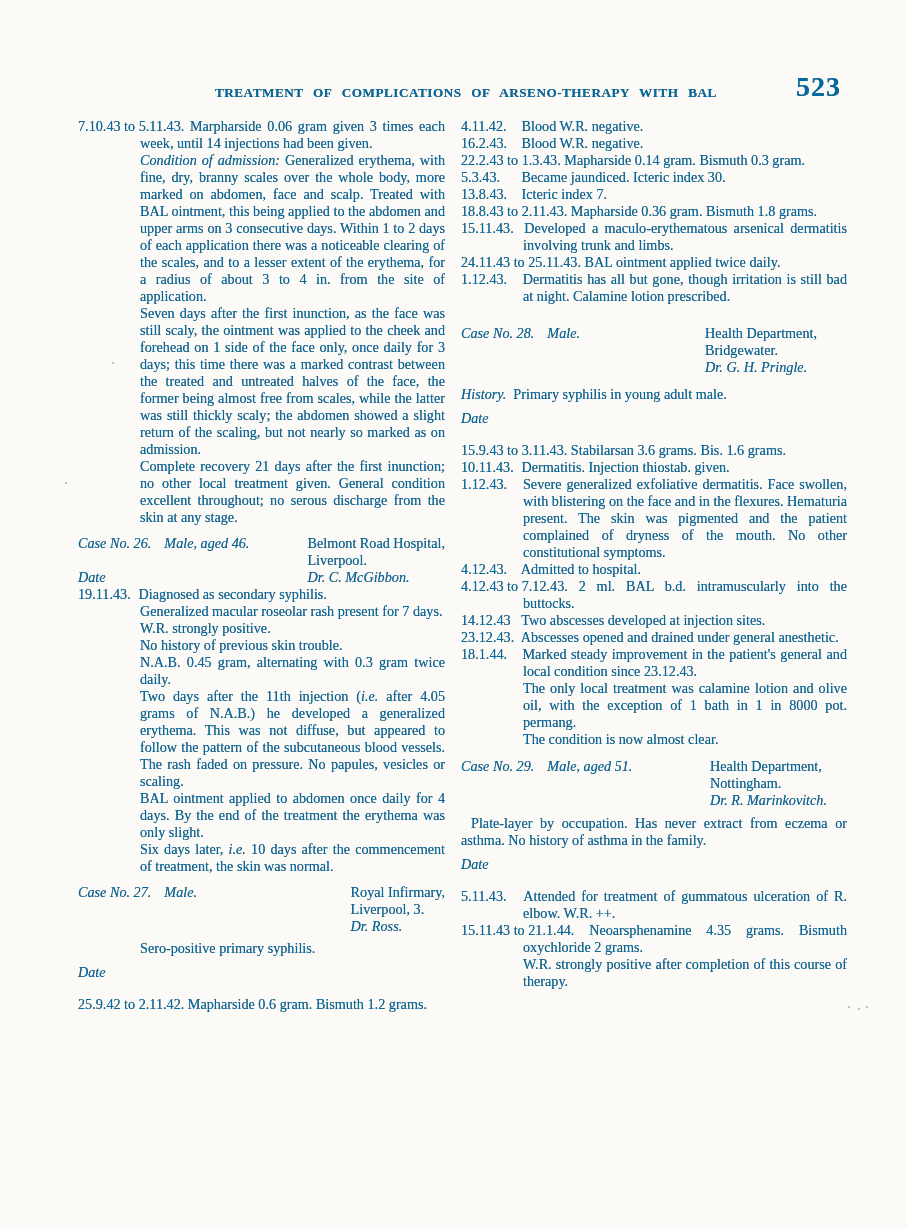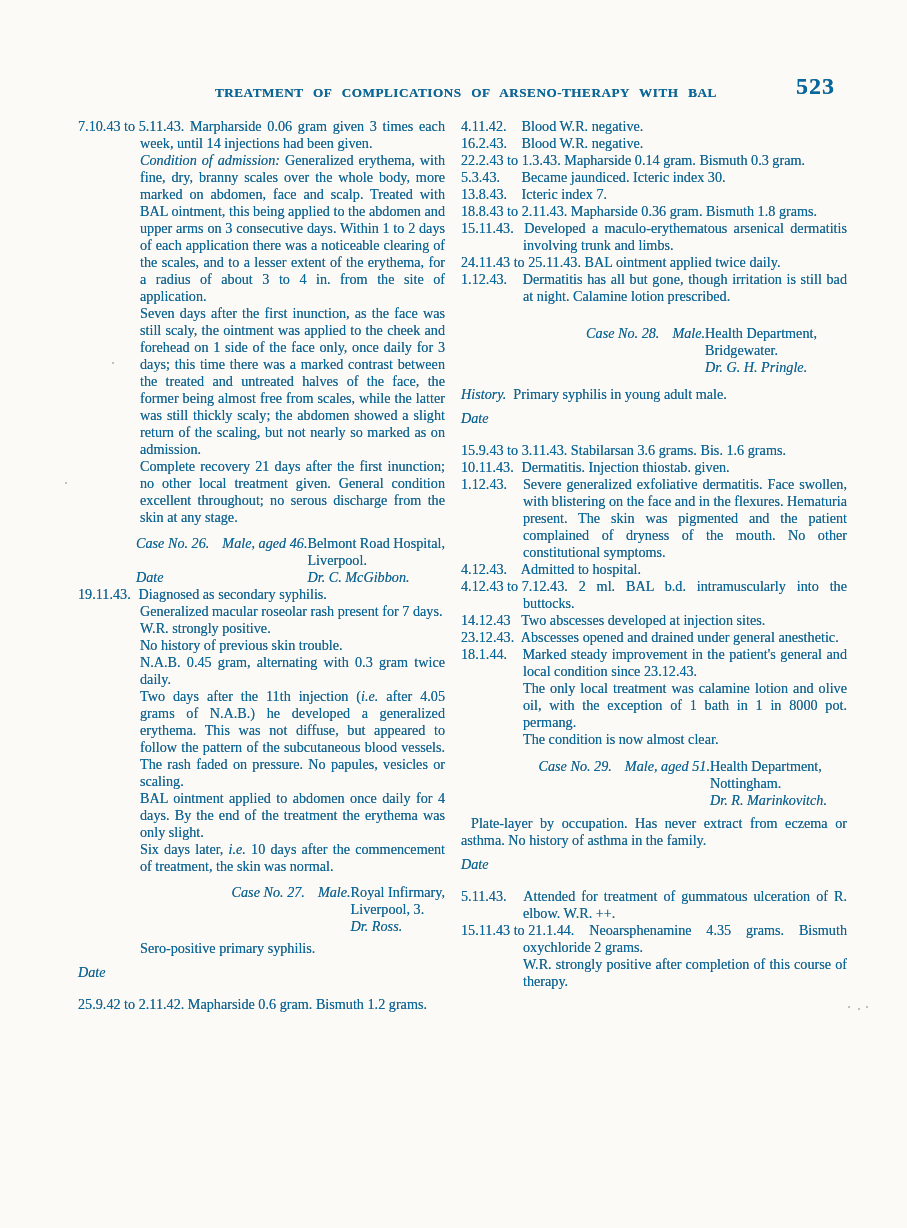--- a/index.html
+++ b/index.html
@@ -4,29 +4,29 @@
 <style>
   html,body{margin:0;padding:0;background:#ffffff;}
   .page{
     position:relative;width:907px;height:1228px;overflow:hidden;
     background:#fbfaf7;color:#0369a1;
     font-family:"Liberation Serif","DejaVu Serif",serif;
     font-size:14.2px;line-height:17px;
     text-shadow:0 0 .3px rgba(20,16,10,.55);
   }
   .hdr-title{position:absolute;top:84px;left:215px;font-size:13.2px;font-weight:700;letter-spacing:.5px;word-spacing:6px;white-space:nowrap;}
-  .hdr-page{position:absolute;top:78px;left:796px;font-size:24px;font-weight:700;letter-spacing:1px;}
+  .hdr-page{position:absolute;top:78px;left:796px;font-size:28px;font-weight:700;letter-spacing:1px;}
   .col{position:absolute;top:118px;text-align:justify;hyphens:auto;-webkit-hyphens:auto;}
   .col-left{left:78px;width:367px;}
   .col-right{left:461px;width:386px;}
   .entry{padding-left:62px;text-indent:-62px;}
   .date{display:inline-block;min-width:57px;text-indent:0;}
   .sub{margin-left:62px;}
   .it{font-style:italic;}
-  .case-head{display:flex;justify-content:flex-end;margin-top:9px;}
+  .case-head{display:flex;justify-content:space-between;margin-top:9px;}
   .case-head.mt-lg{margin-top:20px;}
   .case-head.mt-md{margin-top:10px;}
   .case-left{display:flex;flex-direction:column;justify-content:space-between;font-style:italic;text-align:left;}
   .case-sub{margin-left:13px;}
   .case-inst{text-align:left;font-style:normal;flex:none;}
   .case-inst.pad-r-lg{margin-right:30px;}
   .case-inst.pad-r-md{margin-right:20px;}
   .doctor{font-style:italic;}
   .date-label{font-style:italic;margin:7px 0 3px 0;text-align:left;}
   .sero{margin-top:5px;margin-bottom:3px;}

